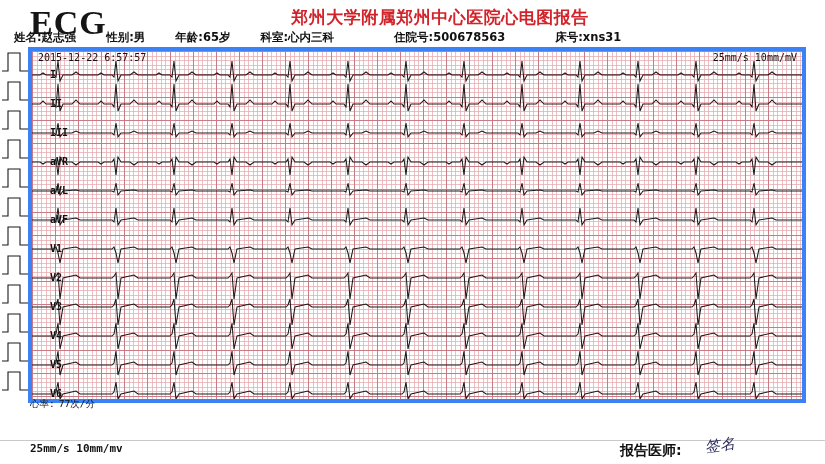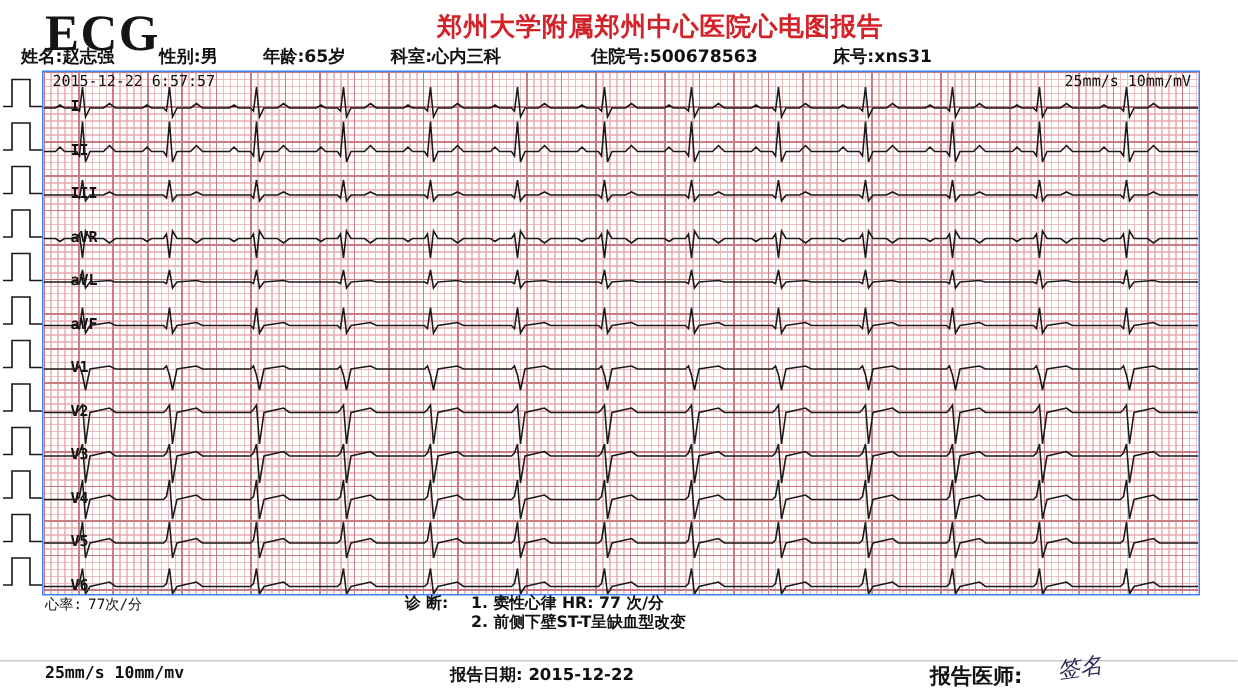--- a/index.html
+++ b/index.html
@@ -24,21 +24,21 @@
     font-family:"DejaVu Sans",sans-serif;font-size:11.5px;font-weight:bold;color:#111;
     white-space:nowrap;
   }
   .pat-row .fld{display:inline-block;}
   .pat-row .lbl{}
   .pat-row .val{}
 
   
   .grid-frame{
     position:absolute;left:28px;top:47px;width:770px;height:348px;
-    border:1px solid #3b82f6;
+    border:4px solid #3b82f6;
     background:#ffffff;
     overflow:hidden;
   }
   .grid-small,.grid-big{position:absolute;inset:0;}
   .grid-small{
     background-image:
       repeating-linear-gradient(to right, rgba(230,170,175,0.75) 0 1px, transparent 1px 4.6px),
       repeating-linear-gradient(to bottom, rgba(230,170,175,0.75) 0 1px, transparent 1px 4.6px);
   }
   .grid-big{
@@ -335,34 +335,23 @@
           <tr>
         <td>心率:</td>
         <td>77次/分</td>
         <td class="c2"></td>
         <td></td>
       </tr>
     </tbody>
       </table>
   </div>
 
-  <div class="dx">
-    <span class="dx-title">诊  断:</span>
-    <div class="dx-lines">
-      <div>1. 窦性心律 HR: 77 次/分</div>
-      <div>2. 前侧下壁ST-T呈缺血型改变</div>
-    </div>
-  </div>
 
   <div class="footer">
     <div class="hr-line"></div>
     <div class="f-speed">25mm/s  10mm/mv</div>
-    <div class="f-date">
-      <span>报告日期:</span>
-      <span>2015-12-22</span>
-    </div>
     <div class="f-doc">
       <span>报告医师:</span>
     </div>
     <div class="sig">签名</div>
   </div>
 
 </div>
 
 </body></html>

